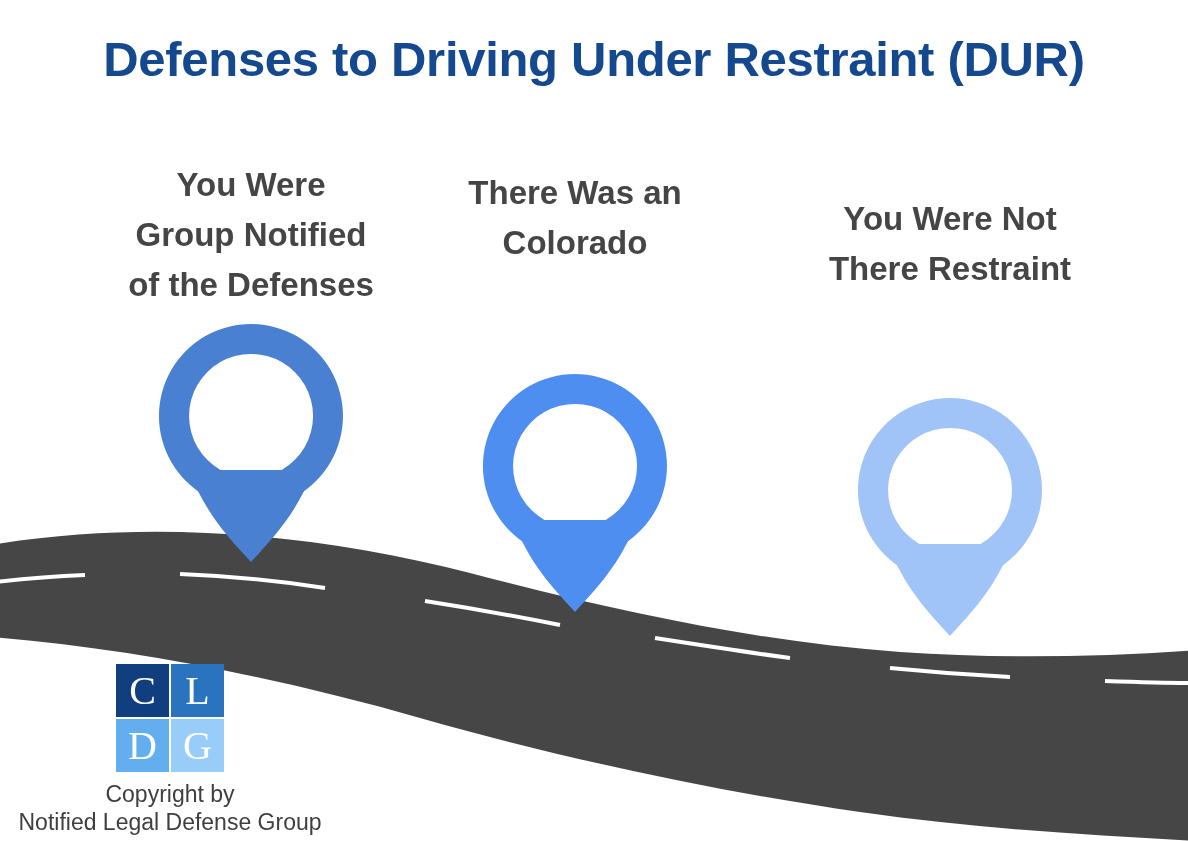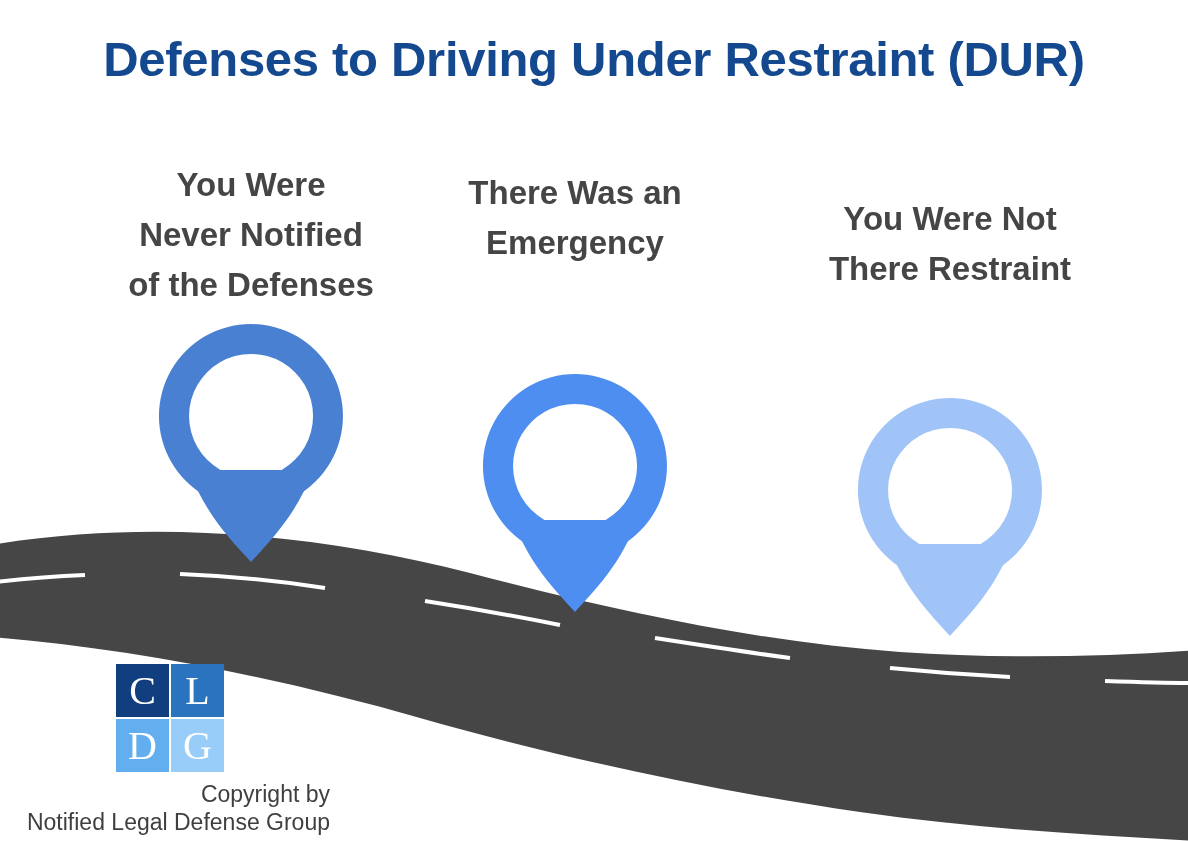--- a/index.html
+++ b/index.html
@@ -98,21 +98,21 @@
     align-items: center;
     justify-content: center;
     font-size: 40px;
     font-weight: 300;
     color: #ffffff;
     font-family: "Liberation Serif", serif;
     line-height: 1;
   }
   .copyright {
     margin-top: 8px;
-    text-align: right;
+    text-align: center;
     font-size: 23px;
     color: #3f3f3f;
     line-height: 1.22;
   }
 </style>
 </head>
 <body>
 
 <div id="infographic">
 
@@ -135,41 +135,41 @@
         <path d="M 655 638 C 700 645, 745 652, 790 658"></path>
         <path d="M 890 668 C 930 672, 970 675, 1010 677"></path>
         <path d="M 1105 681 C 1135 682, 1165 683, 1192 683"></path>
       </g>
     </svg>
   </div>
 
   <div class="pin-group" id="group-1">
     <div class="pin-heading">
       <div>You Were</div>
-      <div>Never Notified</div>
+      <div>Group Notified</div>
       <div>of the Defenses</div>
     </div>
     <div class="pin-svg">
       <svg width="196" height="248" viewBox="0 0 196 248" xmlns="http://www.w3.org/2000/svg">
         <path d="M 98 6
                  A 92 92 0 1 1 97.9 6
                  Z
                  M 98 36
                  A 62 62 0 1 0 98.1 36
                  Z" fill="#4a80d2" fill-rule="evenodd"></path>
         <path d="M 36 152 C 52 196, 78 222, 98 244 C 118 222, 144 196, 160 152 Z" fill="#4a80d2"></path>
         <path d="M 40 148 A 62 62 0 0 0 156 148 C 140 188, 116 214, 98 236 C 80 214, 56 188, 40 148 Z" fill="#4a80d2"></path>
       </svg>
     </div>
   </div>
 
   <div class="pin-group" id="group-2">
     <div class="pin-heading">
       <div>There Was an</div>
-      <div>Emergency</div>
+      <div>Colorado</div>
     </div>
     <div class="pin-svg">
       <svg width="196" height="248" viewBox="0 0 196 248" xmlns="http://www.w3.org/2000/svg">
         <path d="M 98 6
                  A 92 92 0 1 1 97.9 6
                  Z
                  M 98 36
                  A 62 62 0 1 0 98.1 36
                  Z" fill="#4d8ef0" fill-rule="evenodd"></path>
         <path d="M 36 152 C 52 196, 78 222, 98 244 C 118 222, 144 196, 160 152 Z" fill="#4d8ef0"></path>

